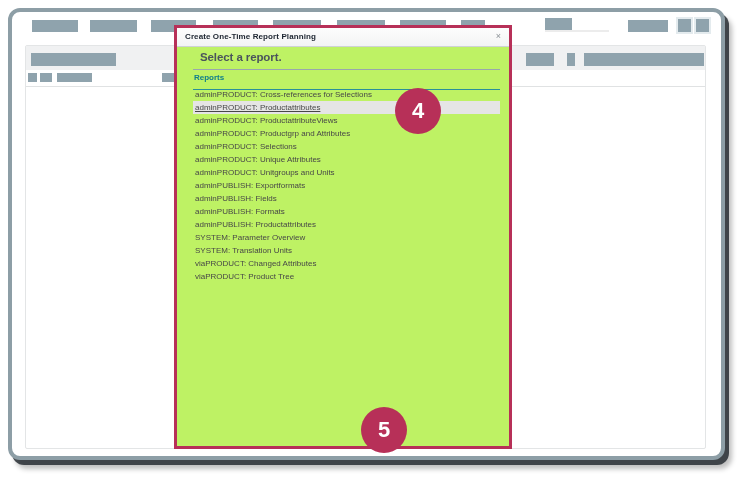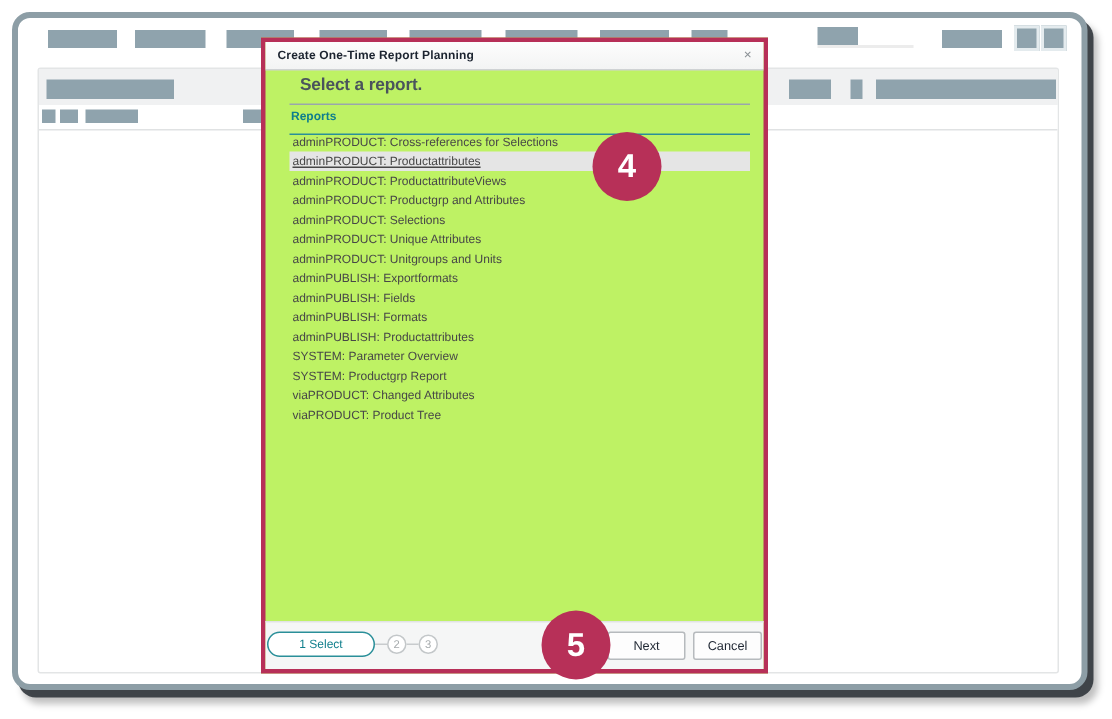--- a/index.html
+++ b/index.html
@@ -161,34 +161,23 @@
         <div class="report-row">adminPRODUCT: ProductattributeViews</div>
         <div class="report-row">adminPRODUCT: Productgrp and Attributes</div>
         <div class="report-row">adminPRODUCT: Selections</div>
         <div class="report-row">adminPRODUCT: Unique Attributes</div>
         <div class="report-row">adminPRODUCT: Unitgroups and Units</div>
         <div class="report-row">adminPUBLISH: Exportformats</div>
         <div class="report-row">adminPUBLISH: Fields</div>
         <div class="report-row">adminPUBLISH: Formats</div>
         <div class="report-row">adminPUBLISH: Productattributes</div>
         <div class="report-row">SYSTEM: Parameter Overview</div>
-        <div class="report-row">SYSTEM: Productgrp Report</div>
+        <div class="report-row">SYSTEM: Translation Units</div>
         <div class="report-row">viaPRODUCT: Changed Attributes</div>
         <div class="report-row">viaPRODUCT: Product Tree</div>
       </div>
 
-    <div class="dlg-footer">
-      <div class="wizard">
-        <div class="wiz-pill">1 Select</div>
-        <div class="wiz-line"></div>
-        <div class="wiz-circle">2</div>
-        <div class="wiz-line"></div>
-        <div class="wiz-circle">3</div>
-      </div>
-      <div class="btn btn-next">Next</div>
-      <div class="btn btn-cancel">Cancel</div>
-    </div>
   </div>
 
   <div class="marker marker4">4</div>
   <div class="marker marker5">5</div>
 
 </div>
 
 </body></html>

